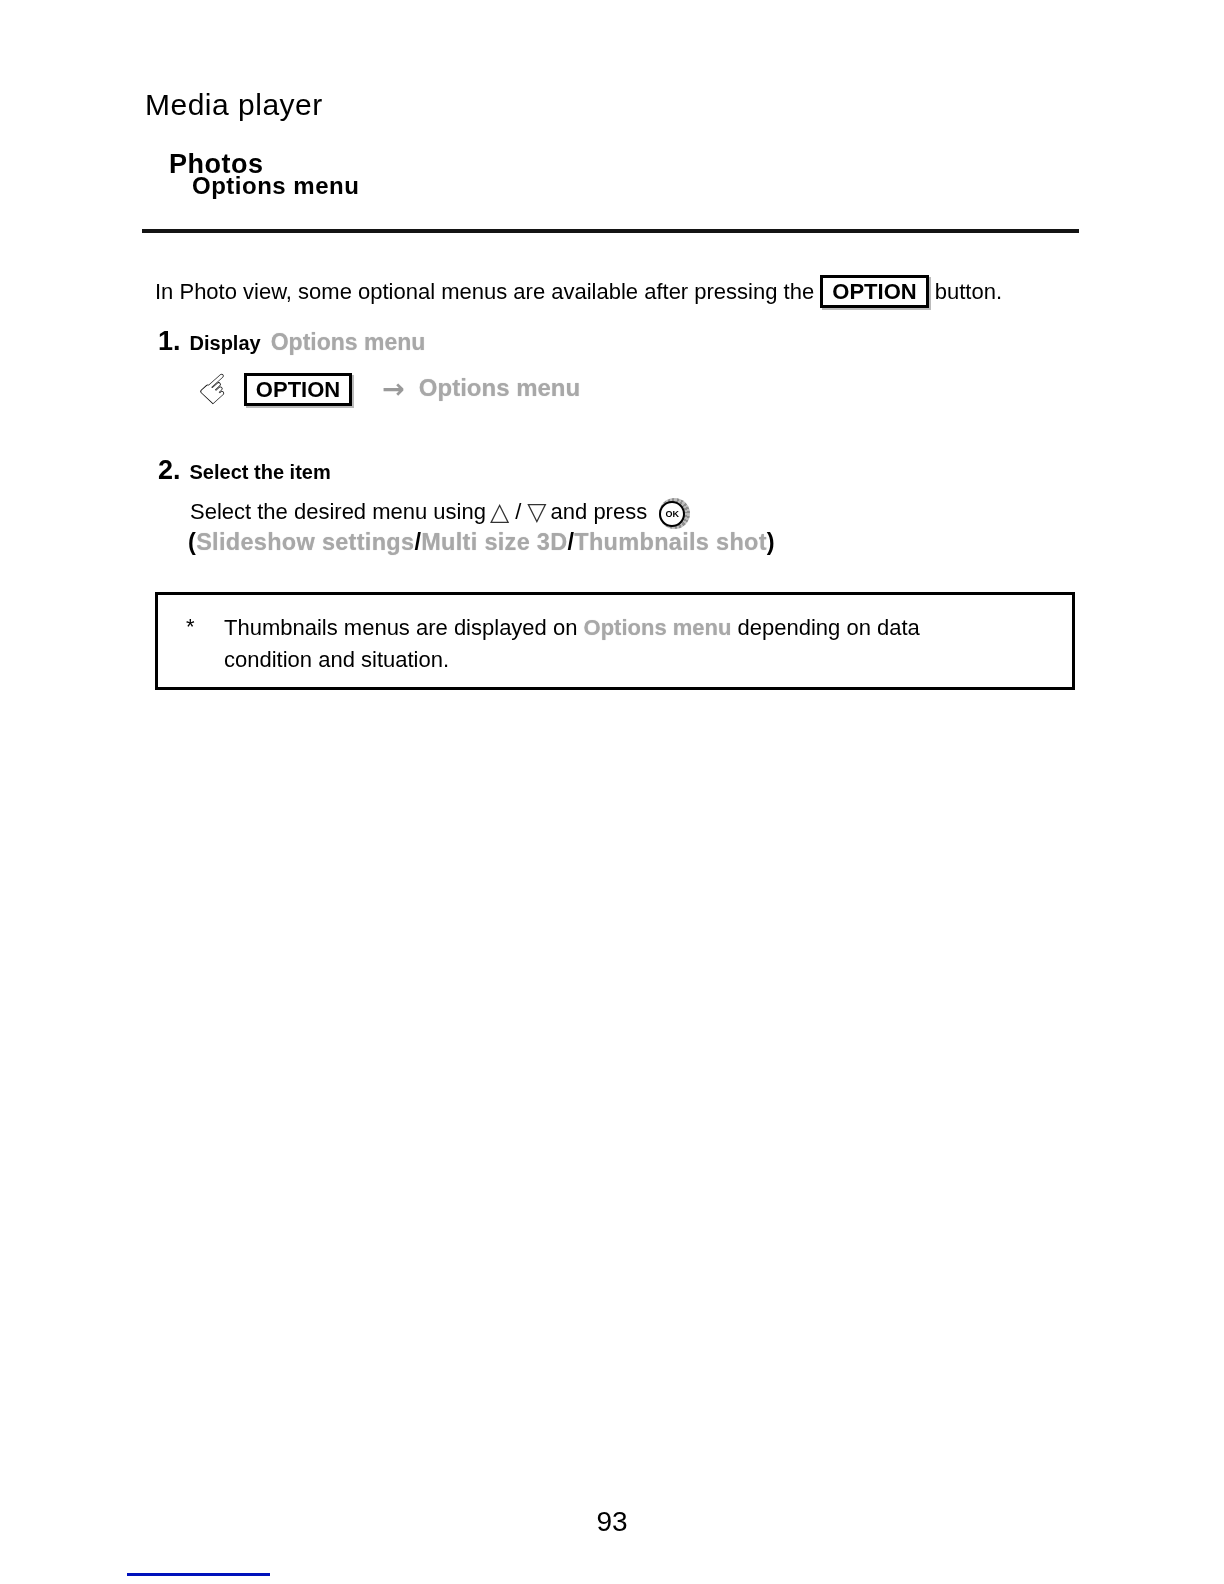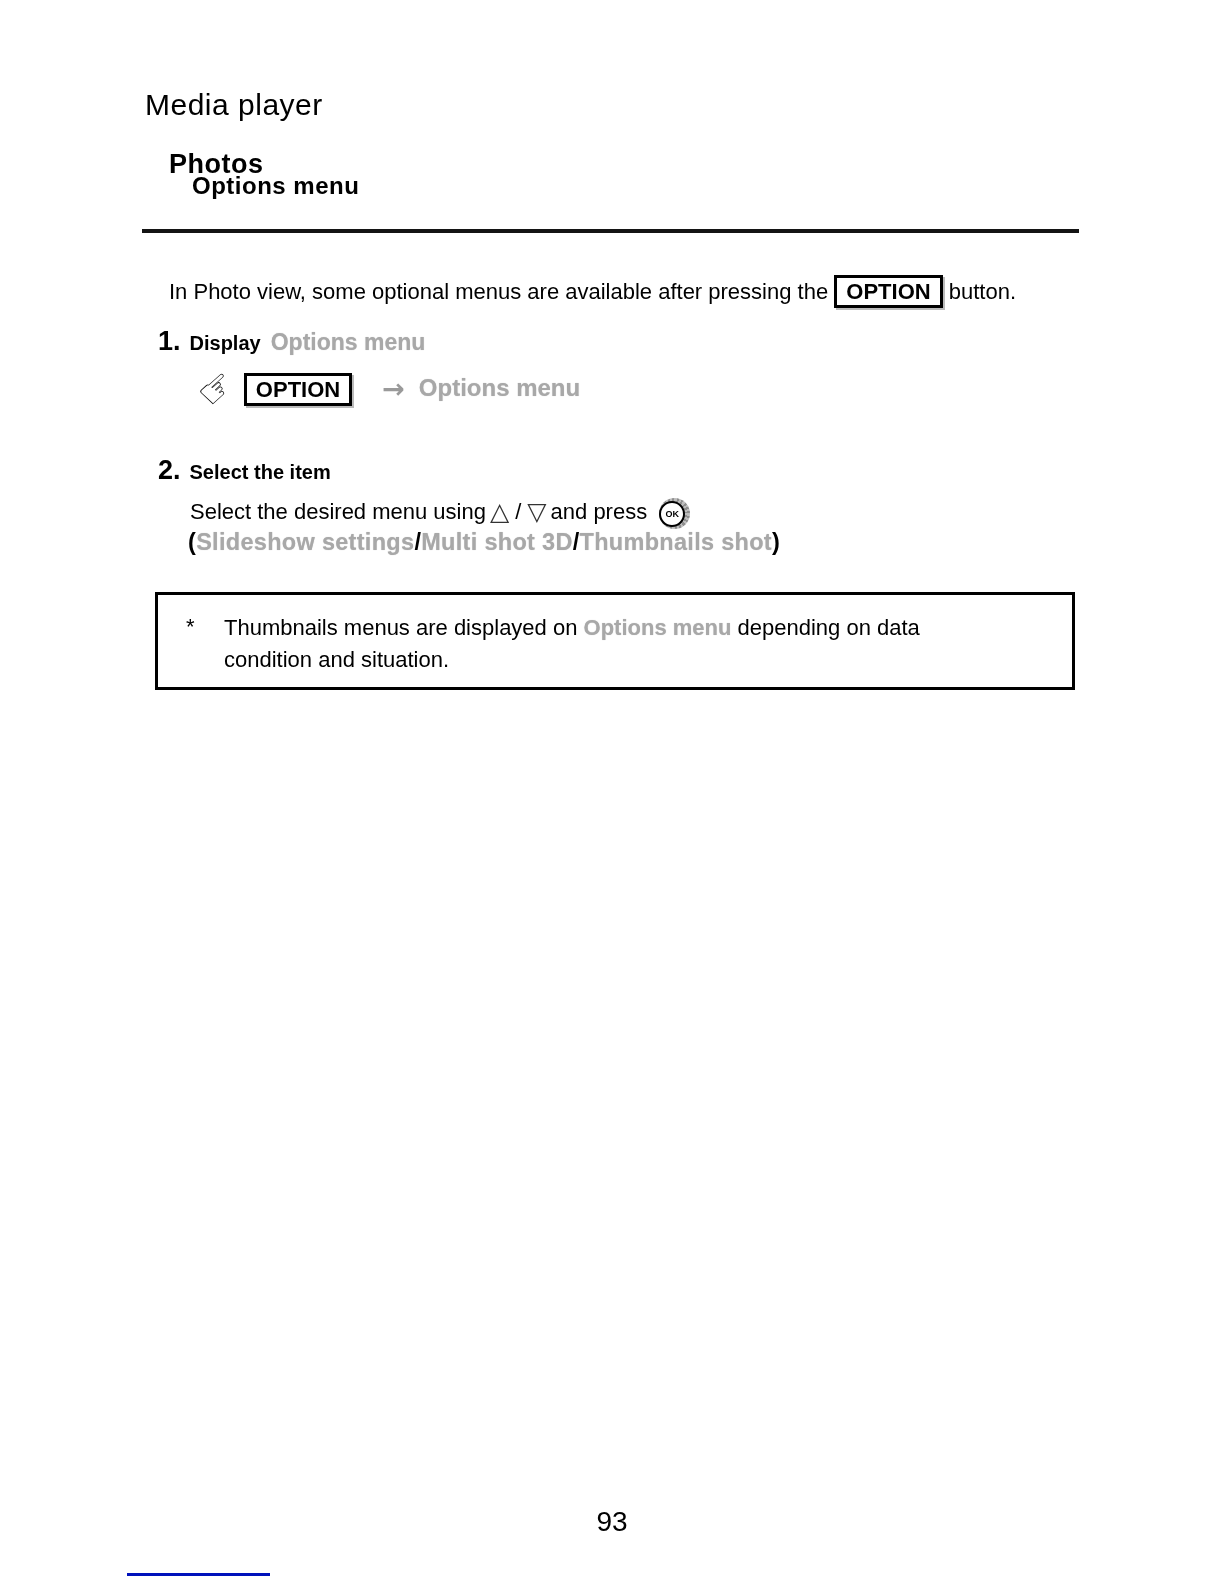--- a/index.html
+++ b/index.html
@@ -10,21 +10,21 @@
     font-family:"Liberation Sans", sans-serif;
     color:#000;
     margin:0 auto;
     overflow:hidden;
   }
   .h1{position:absolute;left:145px;top:88px;font-size:30px;font-weight:normal;letter-spacing:.5px;}
   .h2{position:absolute;left:169px;top:133px;font-size:27px;font-weight:bold;letter-spacing:.5px;margin-top:16px;}
   .h3{position:absolute;left:192px;top:172px;font-size:24px;font-weight:bold;letter-spacing:.5px;}
   .rule{position:absolute;left:142px;top:229px;width:937px;height:4px;background:#141414;}
 
-  .intro{position:absolute;left:169px;top:252px;width:890px;font-size:22px;line-height:35px;}
+  .intro{position:absolute;left:155px;top:252px;width:890px;font-size:22px;line-height:35px;}
   .key-box{
     display:inline-block;border:3px solid #000;padding:0 9px;
     font-weight:bold;font-size:22px;line-height:27px;background:#fff;
     box-shadow:2px 2px 0 #bbb;
   }
 
   .step-head{position:absolute;display:flex;align-items:baseline;}
   .step-num{font-size:27px;font-weight:bold;margin-right:9px;}
   .step-title{font-size:20px;font-weight:bold;}
   .gray-bold{font-weight:bold;color:#a8a8a8;text-shadow:0 0 1px #c4c4c4;}
@@ -104,21 +104,21 @@
     <span>Select the desired menu using</span>
     <span class="tri">△</span>
     <span class="slash-light">/</span>
     <span class="tri">▽</span>
     <span>and press</span>
     <span class="ok-outer">
         <span class="ok-inner">OK</span>
       </span>
   </div>
 
-  <div class="paren-line"><span class="black">(</span><span class="gray-bold">Slideshow settings</span><span class="black">/</span><span class="gray-bold">Multi shot 3D</span><span class="black">/</span><span class="gray-bold">Thumbnails shot</span><span class="black">)</span></div>
+  <div class="paren-line"><span class="black">(</span><span class="gray-bold">Slideshow settings</span><span class="black">/</span><span class="gray-bold">Multi size 3D</span><span class="black">/</span><span class="gray-bold">Thumbnails shot</span><span class="black">)</span></div>
 
   <div class="note-box">
     <span class="note-star">*</span>
     <div class="note-text"><span>Thumbnails menus are displayed on</span> <span class="gray-bold">Options menu</span> <span>depending on data condition and situation.</span></div>
   </div>
 
   <div class="footer-page-num">93</div>
   <div class="accent-line" style="background: rgb(0, 17, 187);"></div>
 
 </div>

